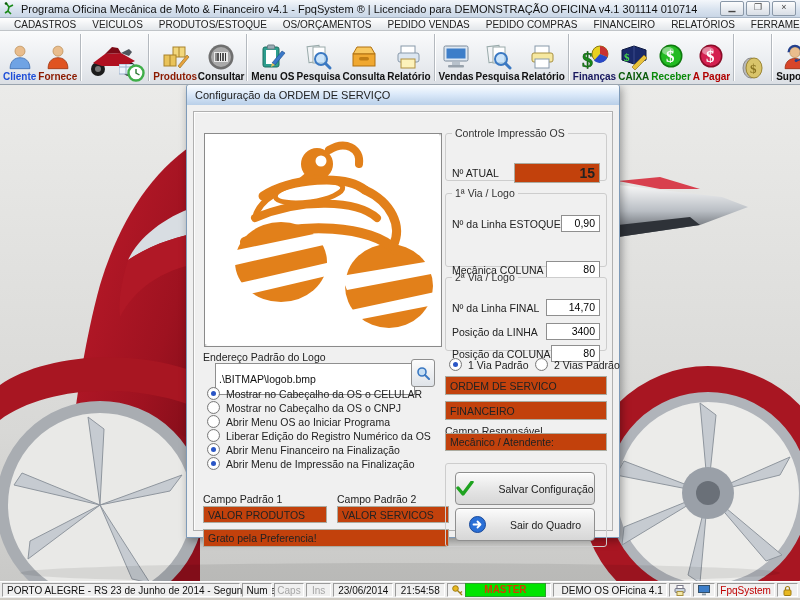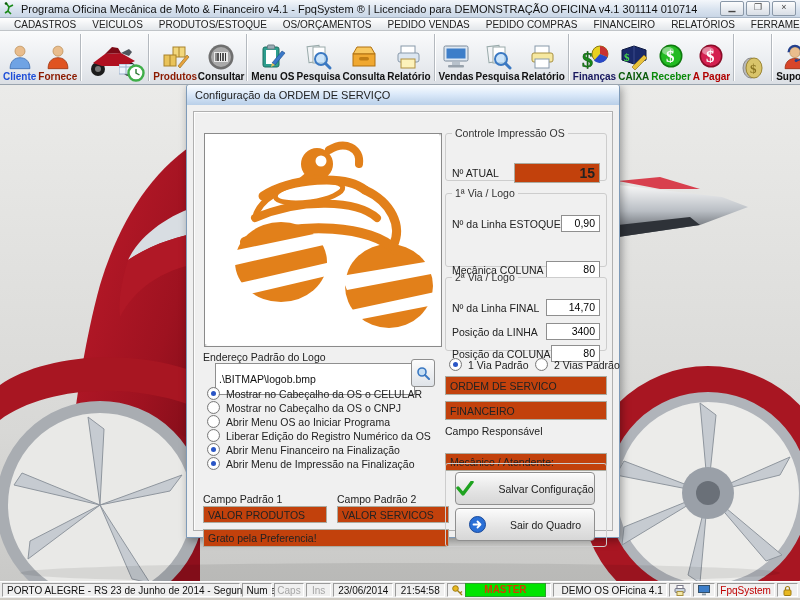--- a/index.html
+++ b/index.html
@@ -483,21 +483,21 @@
         </div>
         <div class="optrow" style="left:348px;top:253px">
           <span class="radio"></span>
           <span class="olabel">2 Vias Padrão</span>
         </div>
 
         <div class="yfield" style="left:258px;top:271px;width:162px;height:19px">ORDEM DE SERVICO</div>
         <div class="yfield" style="left:258px;top:296px;width:162px;height:19px">FINANCEIRO</div>
 
         <div class="dlabel" style="left:258px;top:320px">Campo Responsável</div>
-        <div class="yfield" style="left:258px;top:348px;width:162px;height:18px">Mecânico / Atendente:</div>
+        <div class="yfield" style="left:258px;top:328px;width:162px;height:18px">Mecânico / Atendente:</div>
 
         <fieldset class="grp" style="left:258px;top:358px;width:162px;height:84px">
           <div class="btn" style="left:9px;top:8px;width:138px;height:31px">
             <svg width="18" height="15" viewBox="0 0 18 15">
               <path d="M2 7 L7 13 L16 1" stroke="#1fa320" stroke-width="3.4" fill="none" stroke-linecap="round" stroke-linejoin="round"></path>
             </svg>
             <span>Salvar Configuração</span>
           </div>
           <div class="btn" style="left:9px;top:44px;width:138px;height:31px">
             <svg width="17" height="17" viewBox="0 0 17 17">

